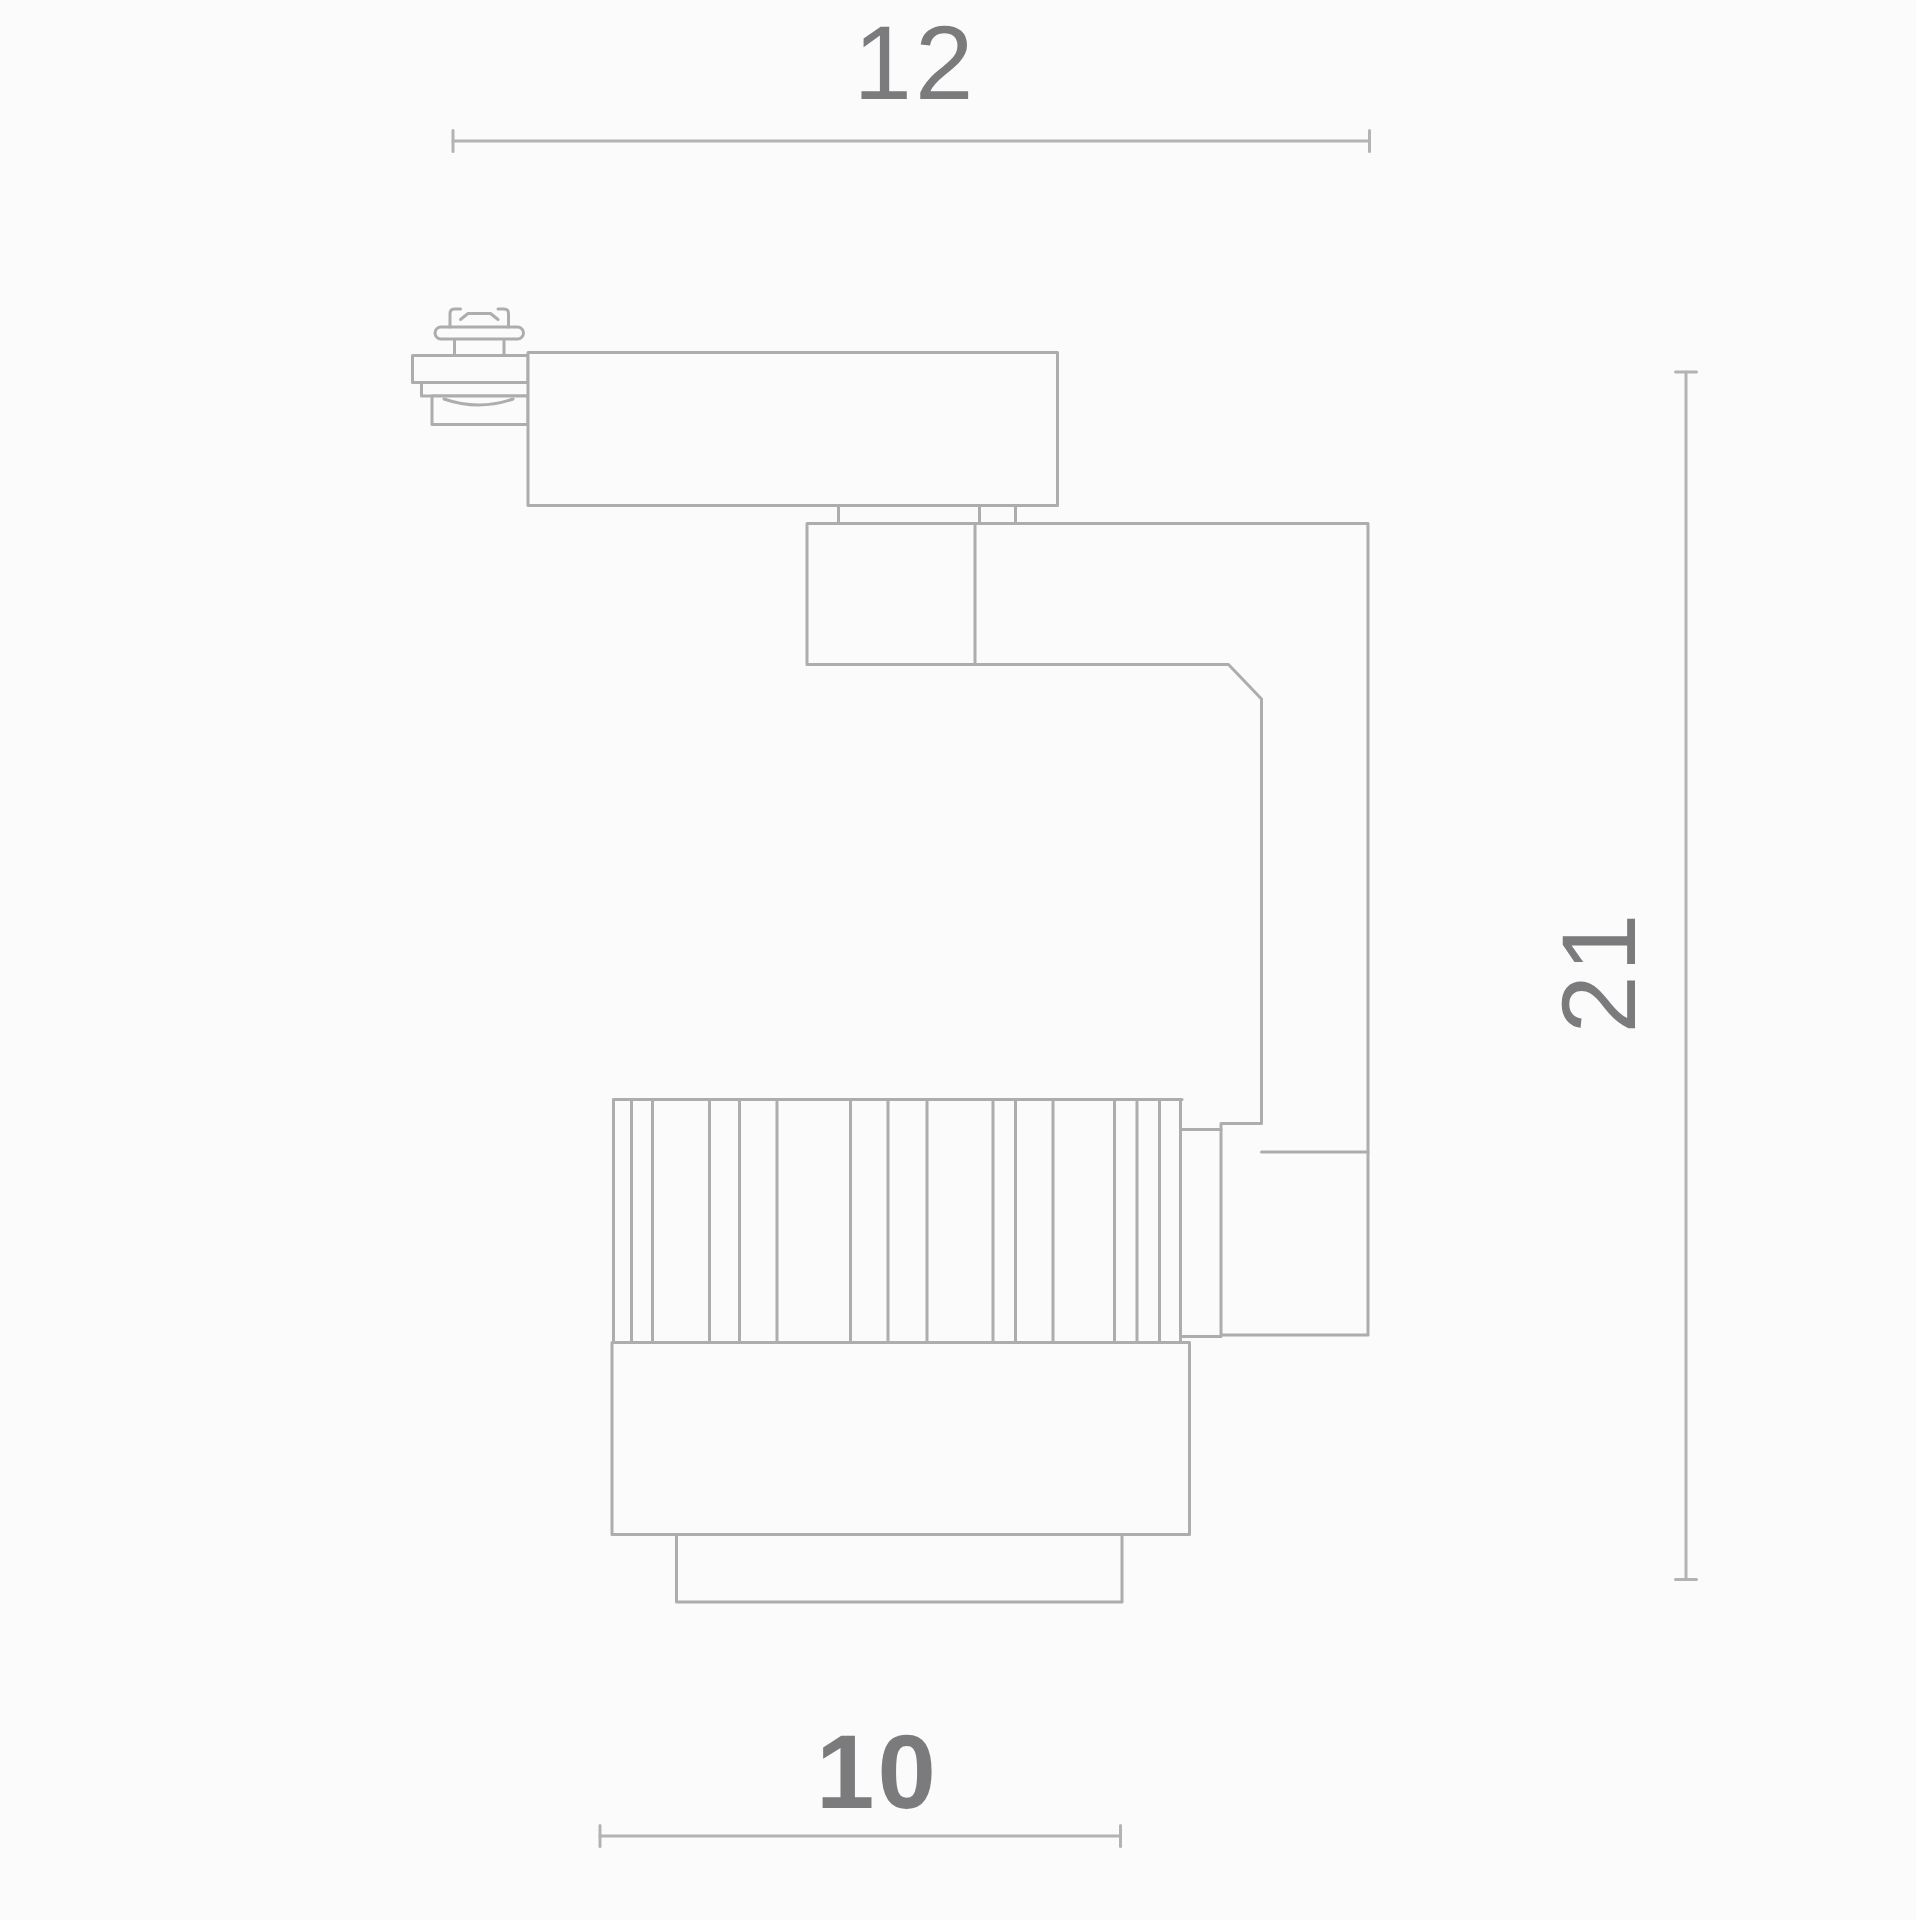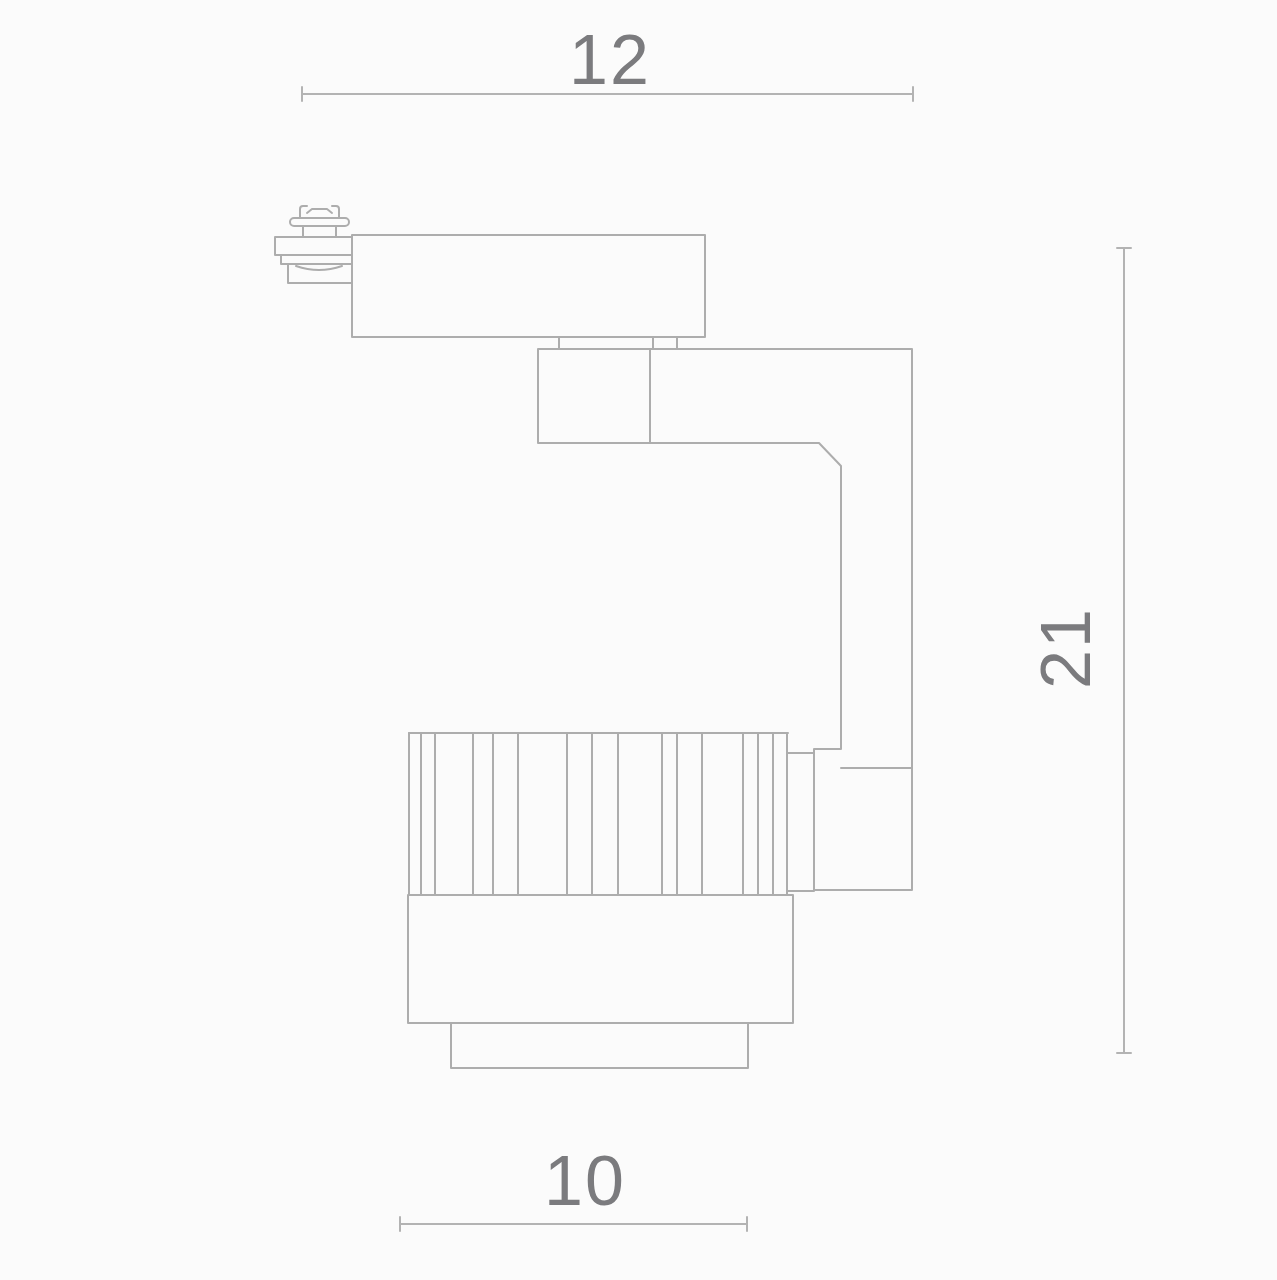--- a/index.html
+++ b/index.html
@@ -136,19 +136,19 @@
       <line class="dim-stroke" x1="1117" y1="1053" x2="1131" y2="1053"></line>
     </g>
 
     <g>
       <line class="dim-stroke" x1="400" y1="1224" x2="747" y2="1224"></line>
       <line class="dim-stroke" x1="400" y1="1217" x2="400" y2="1231"></line>
       <line class="dim-stroke" x1="747" y1="1217" x2="747" y2="1231"></line>
     </g>
   </svg>
 
-  <div class="dim-label" style="left:610px; top:60px;">12</div>
+  <div class="dim-label" style="left:610px; top:42px;">12</div>
 
   <div class="dim-label vertical" style="left:1066px; top:648px;">21</div>
 
-  <div class="dim-label" style="left:585px; top:1181px;">10</div>
+  <div class="dim-label" style="left:585px; top:1181px;font-weight:bold;">10</div>
 
 </div>
 
 </body></html>

